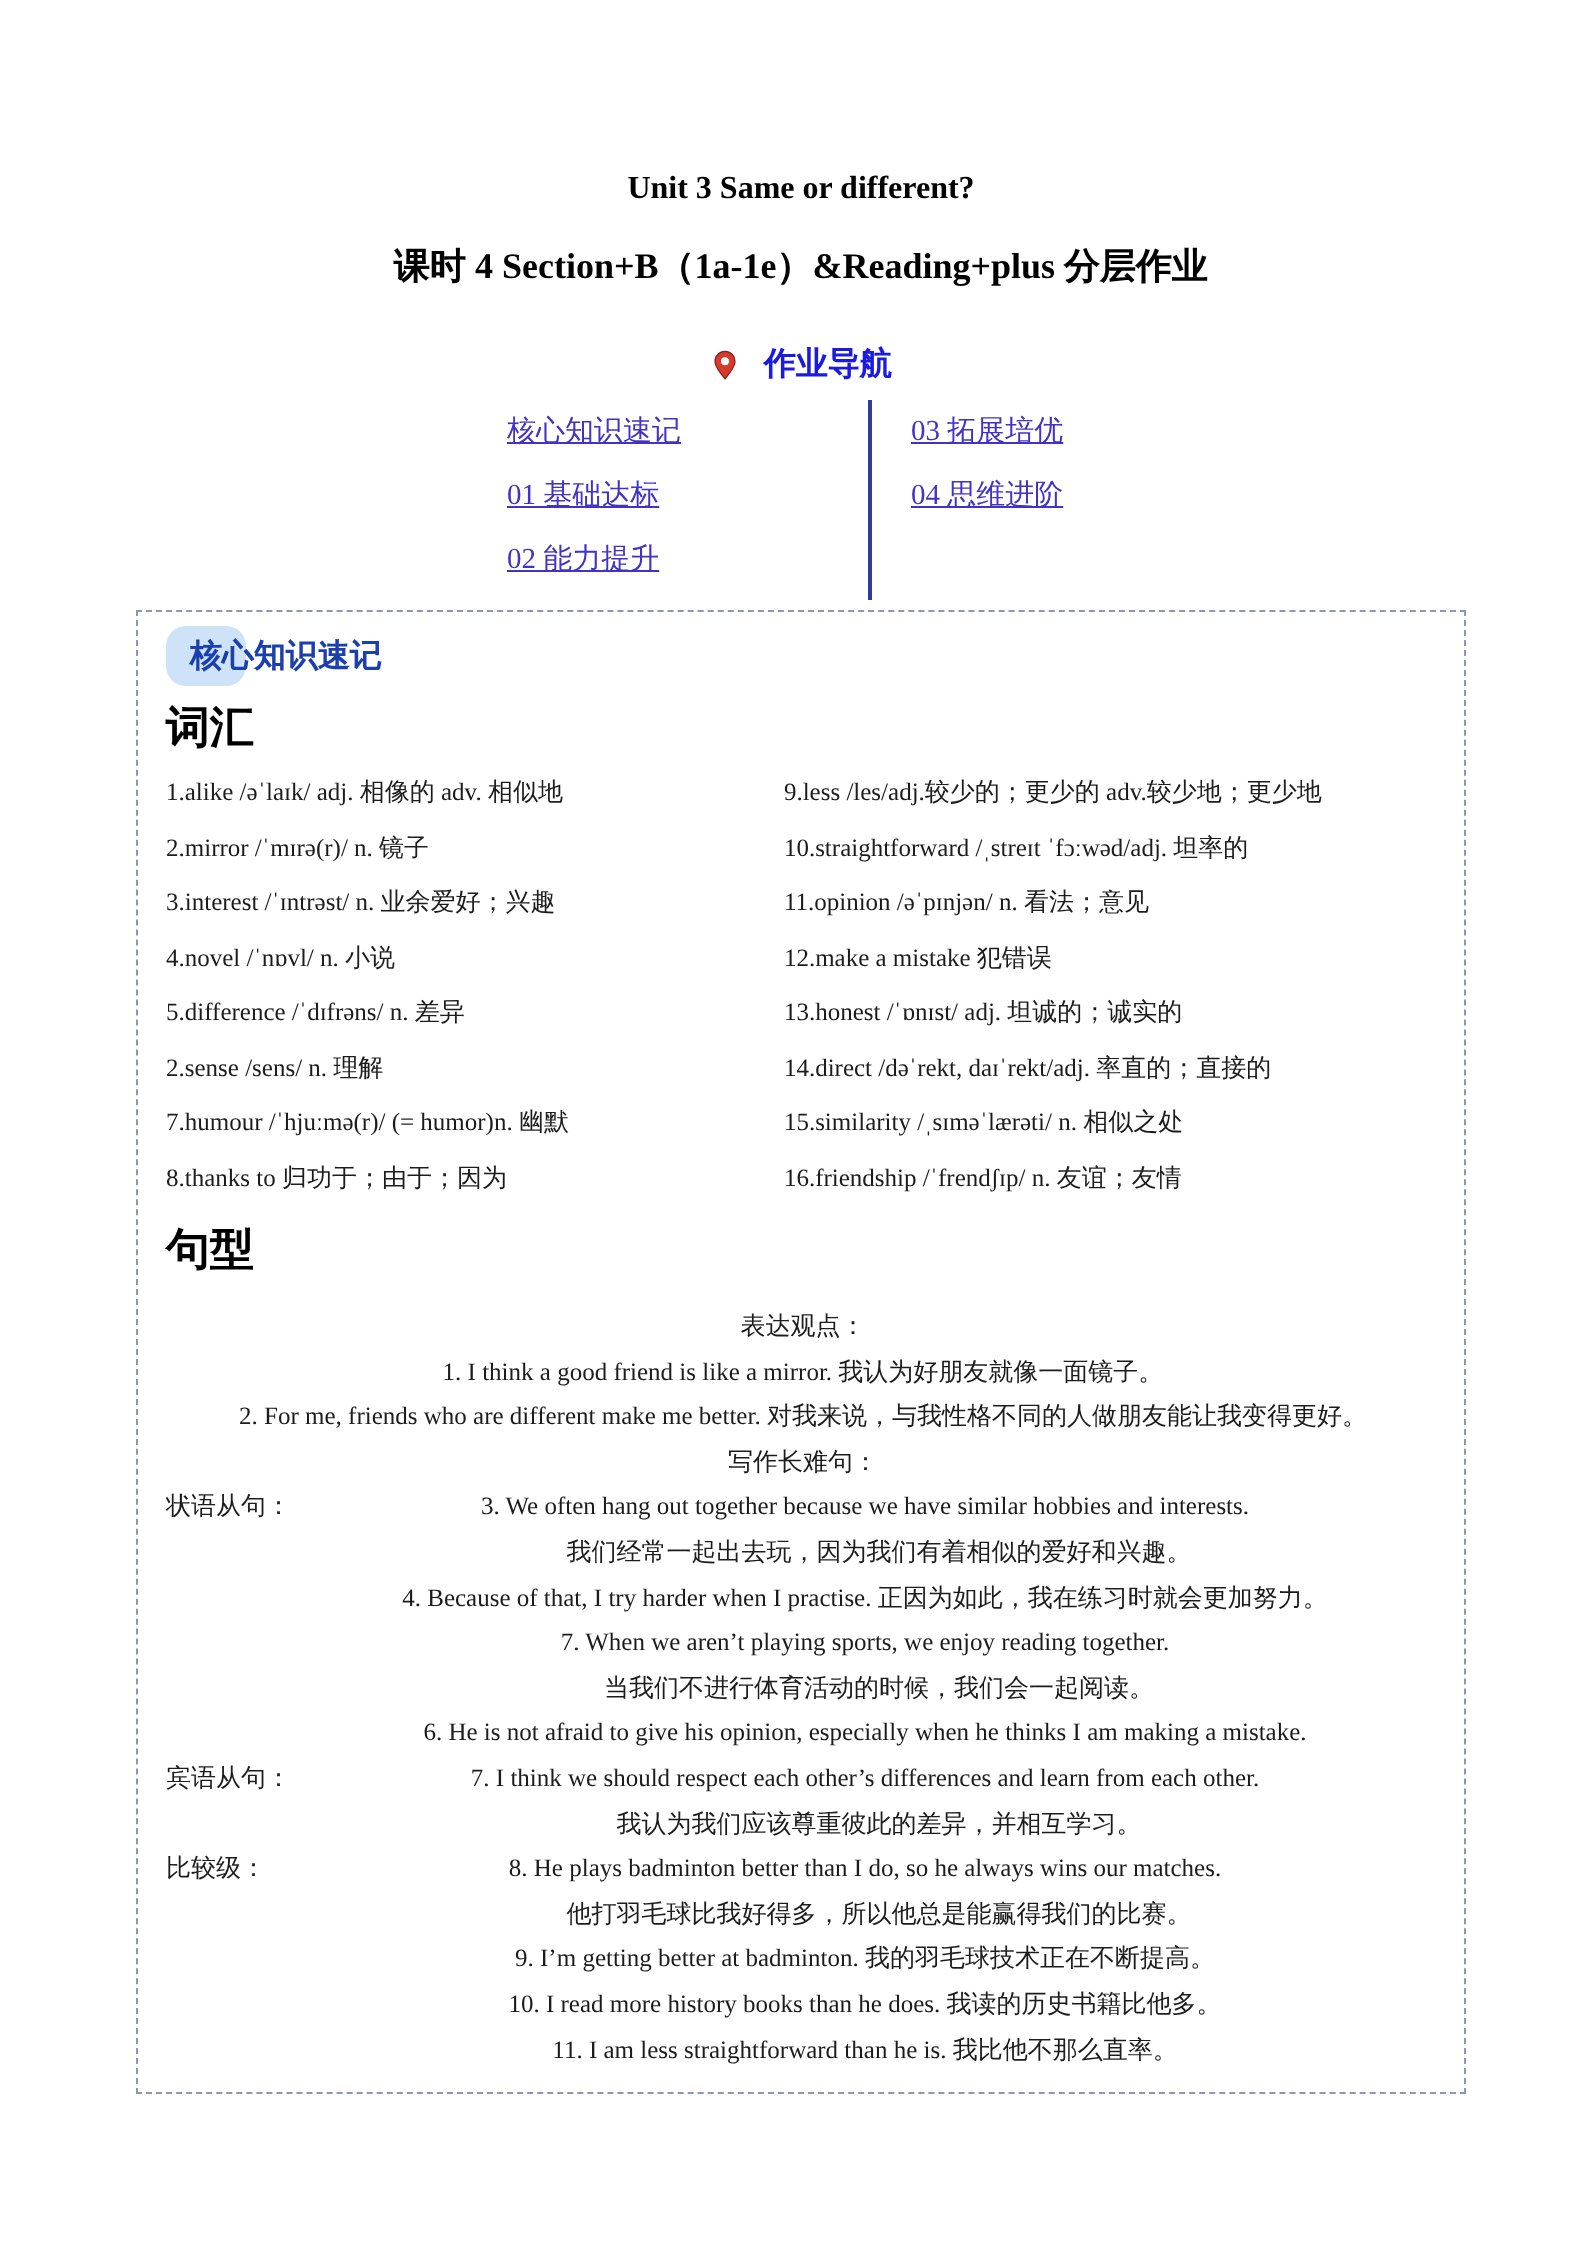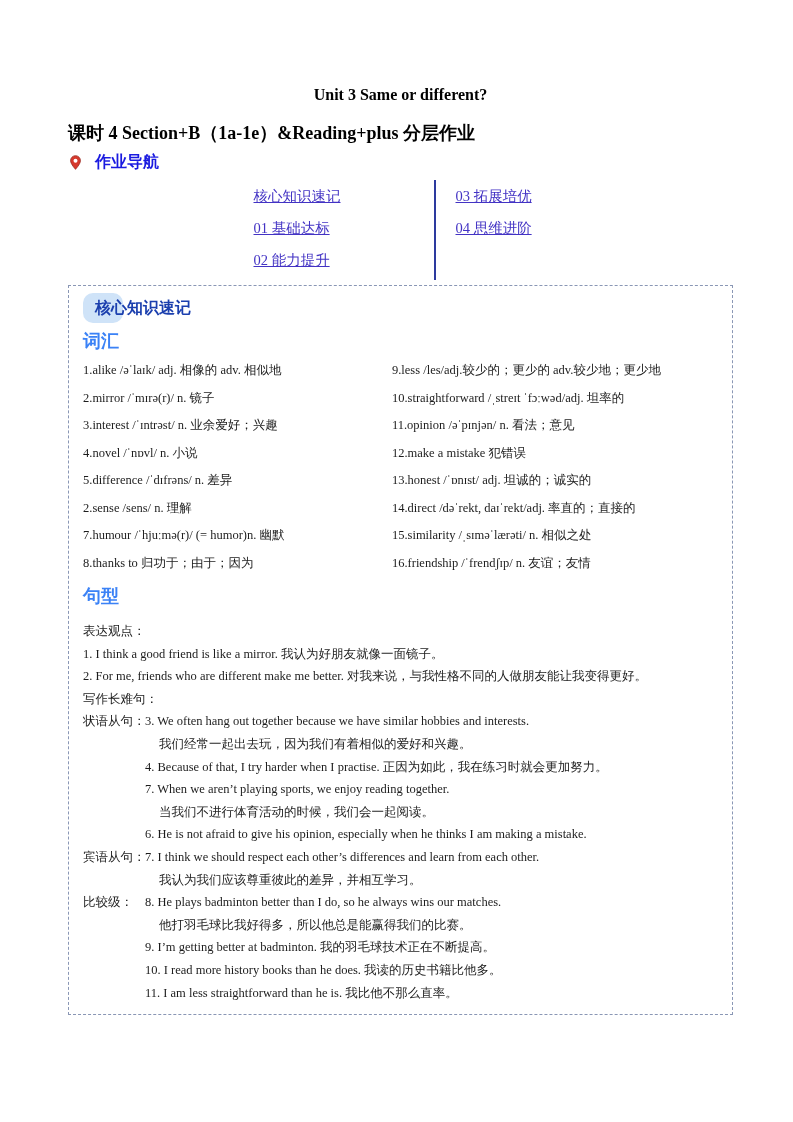--- a/index.html
+++ b/index.html
@@ -12,31 +12,32 @@
   }
   .content { padding:86px 60px 0 68px; }
 
   .page-title {
     text-align:center;
     font-size:16px; font-weight:bold;
     font-family:"Liberation Serif","DejaVu Serif",serif;
     color:#000;
   }
   .page-subtitle {
+    text-align:center;
     font-size:18px; font-weight:bold;
     margin-top:17px;
     color:#000;
   }
   .nav-title {
     text-align:center;
-    margin-top:7px;
+    margin-top:27px;
     font-family:"Liberation Sans","DejaVu Sans",sans-serif;
     font-size:16px; font-weight:bold;
     color:#1a1ae0;
-    display:flex; align-items:center; gap:12px;
+    display:flex; align-items:center; justify-content:center; gap:12px;
   }
   .pin { display:inline-flex; width:15px; height:19px; }
   .pin svg { width:100%; height:100%; }
 
   .nav-grid {
     width:470px;
     margin:7px auto 0;
     display:flex;
     position:relative;
   }
@@ -74,35 +75,35 @@
   .kbox-header::before {
     content:"";
     position:absolute; left:0; top:-2px;
     width:40px; height:30px;
     background:#cfe3f8;
     border-radius:10px;
     z-index:-1;
   }
   .sec-title {
     font-family:"Liberation Sans","DejaVu Sans",sans-serif;
-    font-size:18px; font-weight:bold;
-    color:#3b82f6;
+    font-size:22px; font-weight:bold;
+    color:#000000;
     margin:7px 0 4px 0;
   }
   .vocab-grid {
     display:grid;
     grid-template-columns:48.5% 51.5%;
   }
   .vocab-item {
     font-size:12.5px;
     line-height:27.5px;
     white-space:nowrap;
   }
 
-  .sent-list { margin-top:12px; }
+  .sent-list { margin-top:12px;text-align:center; }
   .s-line {
     position:relative;
     font-size:12.5px;
     line-height:22.6px;
   }
   .s-label { position:absolute; left:0; top:0; }
   .s-line.ind0 .s-text { margin-left:0; display:block; }
   .s-line.ind1 .s-text { margin-left:62px; display:block; }
   .s-line.ind2 .s-text { margin-left:76px; display:block; }
 </style>

